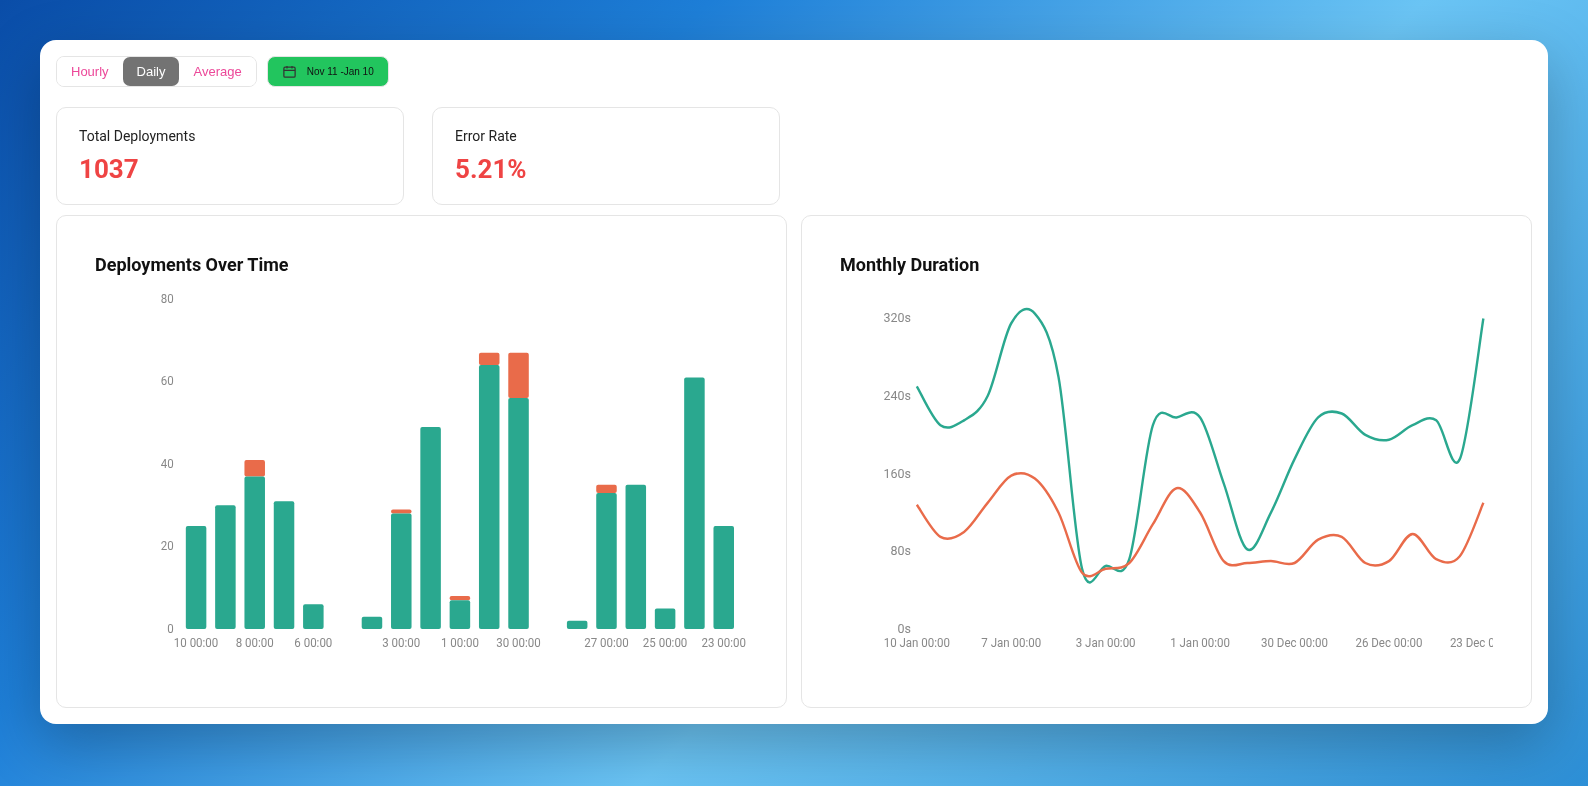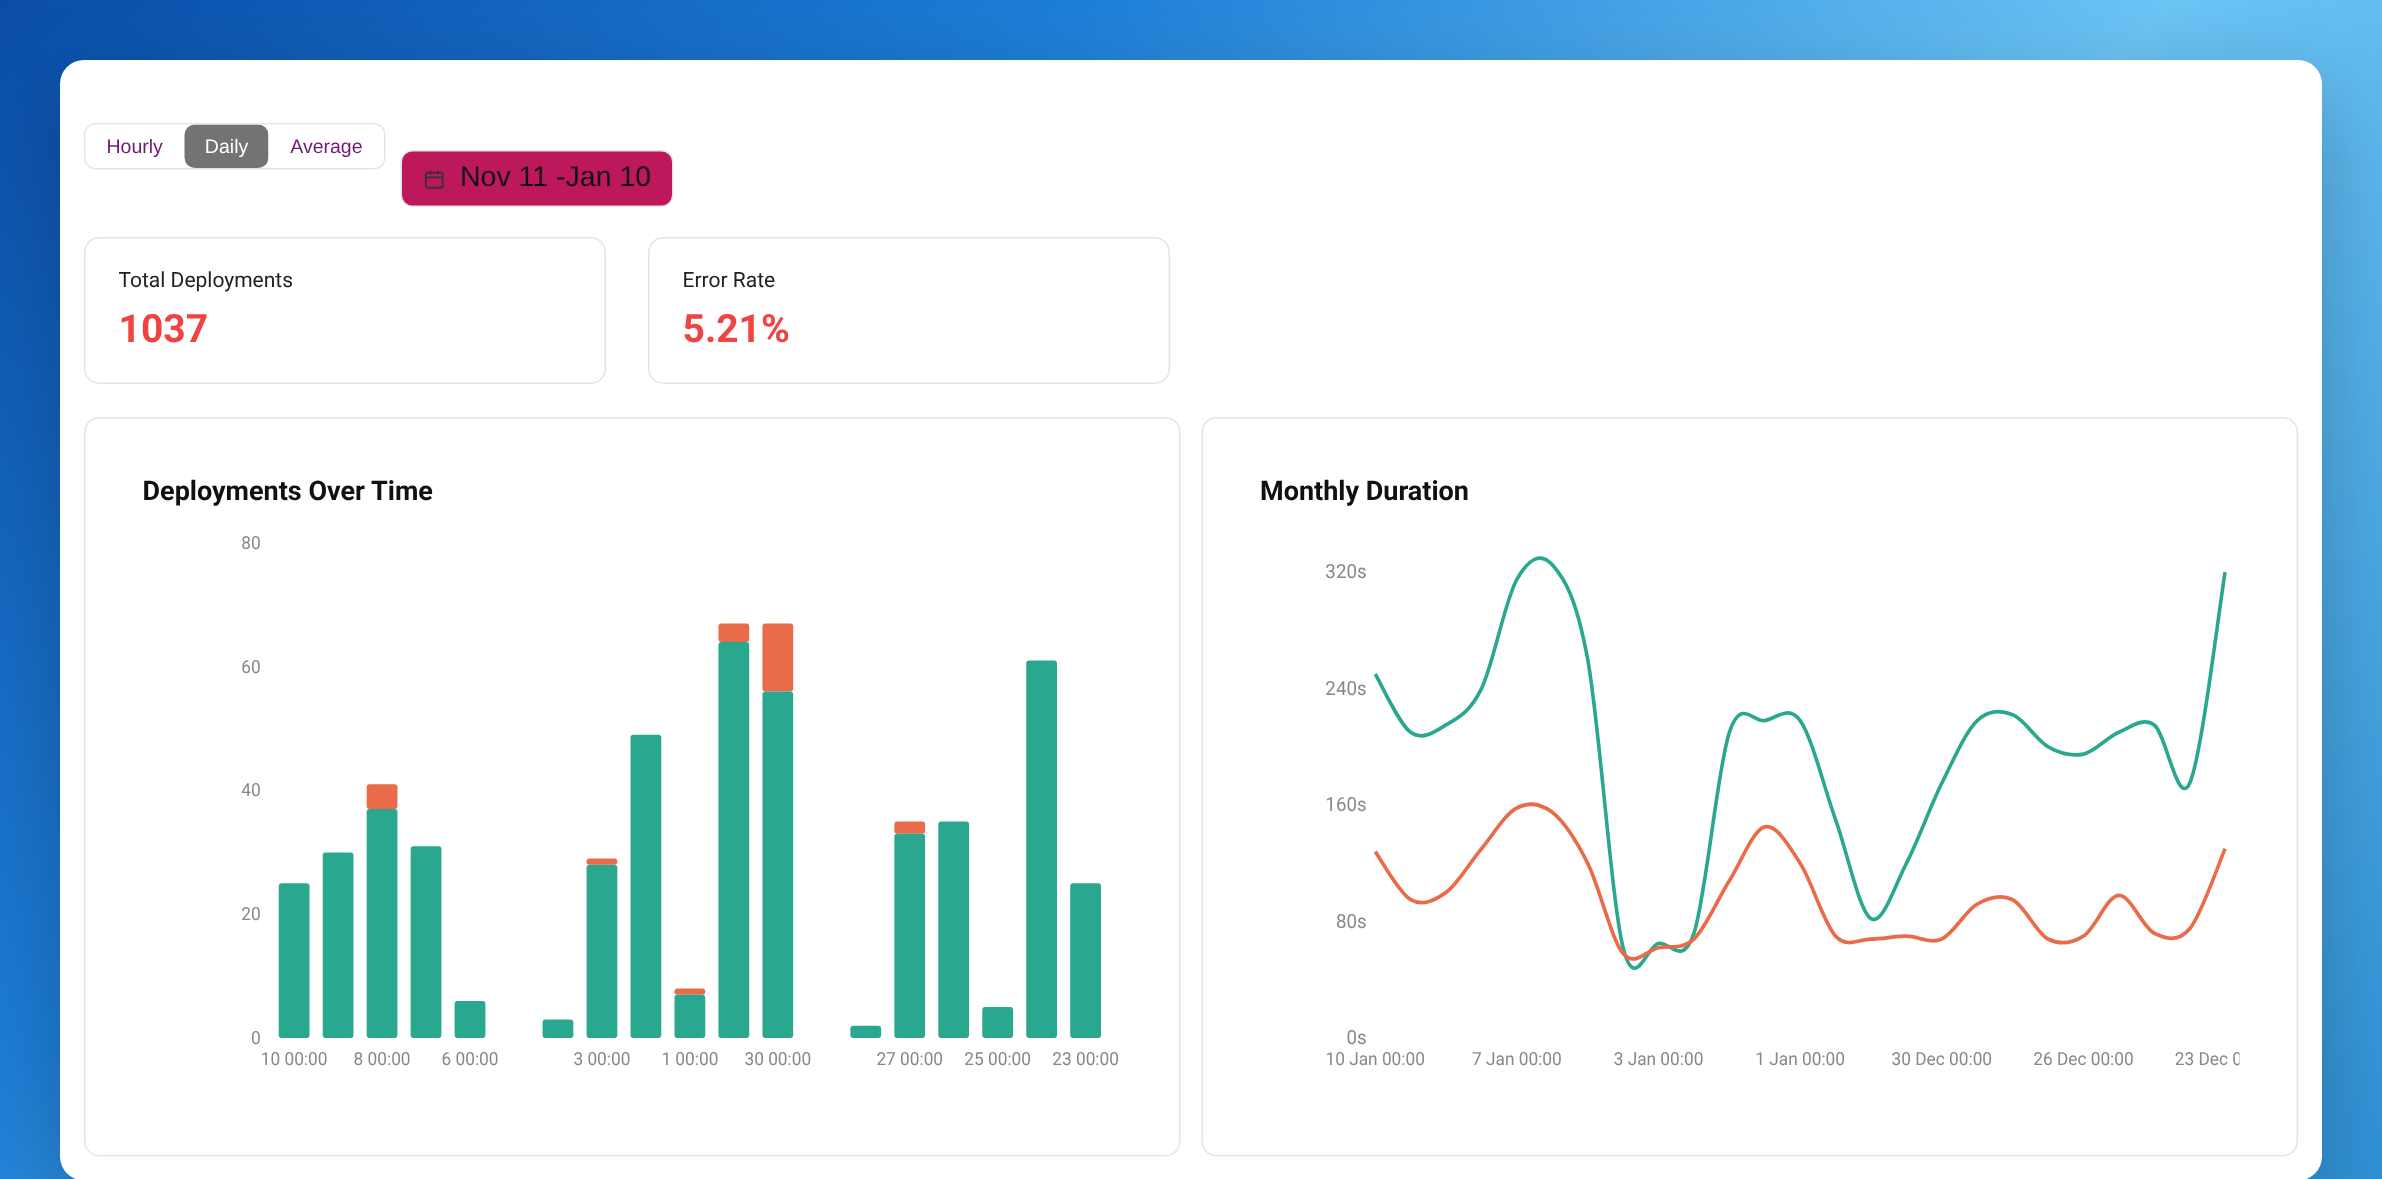--- a/index.html
+++ b/index.html
@@ -26,46 +26,45 @@
   border: 1px solid #e5e5e5;
   border-radius: 8px;
   overflow: hidden;
 }
 .toggle-btn {
   padding: 7px 14px;
   background: #fff;
   border: none;
   font-size: 13px;
   cursor: pointer;
-  color: #701a75;
+  color: #ec4899;
 }
 .toggle-btn.active {
   background: #737373;
   color: #fff;
   border-radius: 7px;
 }
 .date-btn {
   display: flex;
   align-items: center;
   gap: 10px;
   padding: 7px 14px;
-  background: #be185d;
+  background: #22c55e;
   border: 1px solid #e5e5e5;
   border-radius: 8px;
-  font-size: 19px;
+  font-size: 10px;
   cursor: pointer;
   color: #111;
-  margin-top: 44px;
 }
 .cal-icon { width: 15px; height: 15px; }
 .stats {
   display: grid;
   grid-template-columns: repeat(4, 1fr);
   gap: 28px;
-  margin-bottom: 22px;
+  margin-bottom: 10px;
 }
 .stat-card {
   border: 1px solid #e5e5e5;
   border-radius: 10px;
   padding: 20px 22px;
 }
 .stat-label {
   font-size: 14px;
   color: #222;
   margin-bottom: 10px;

